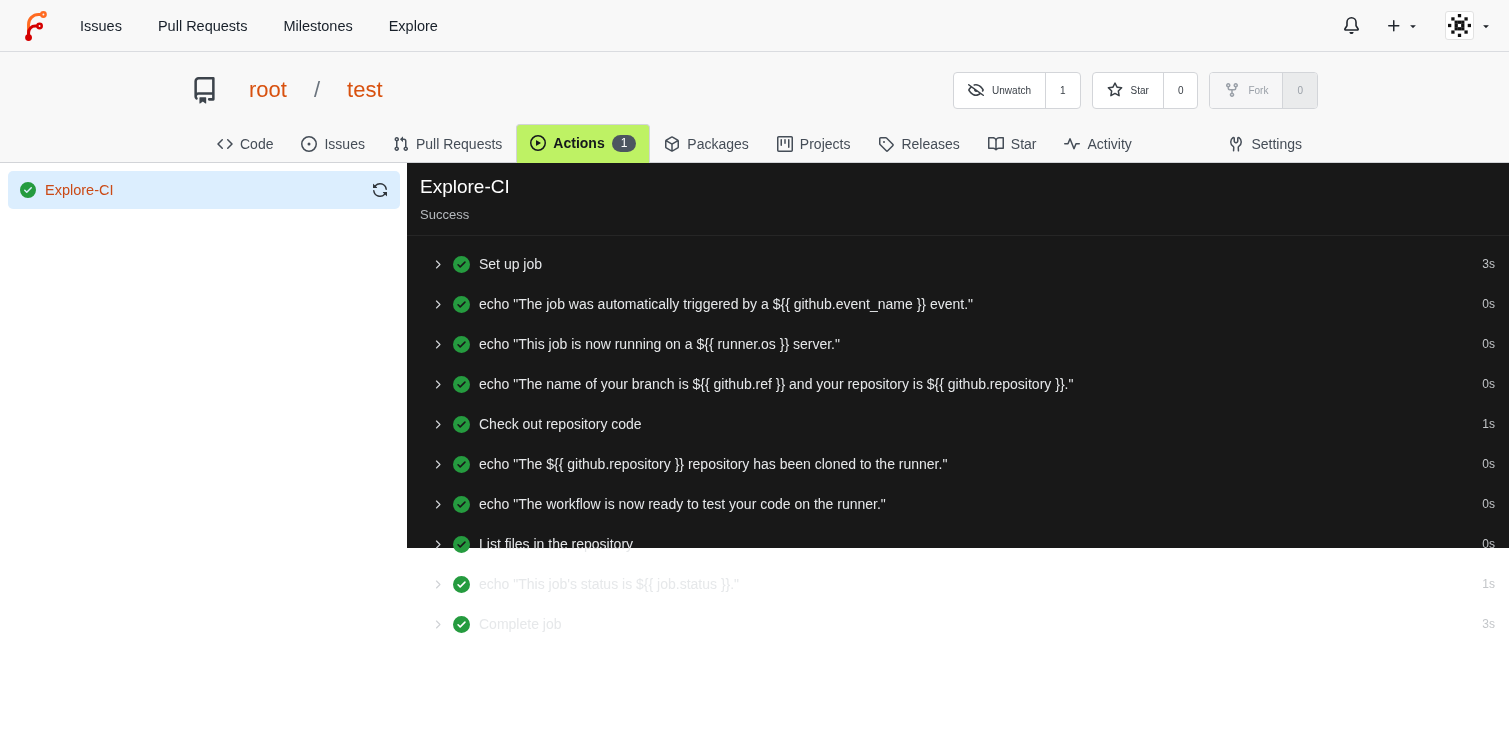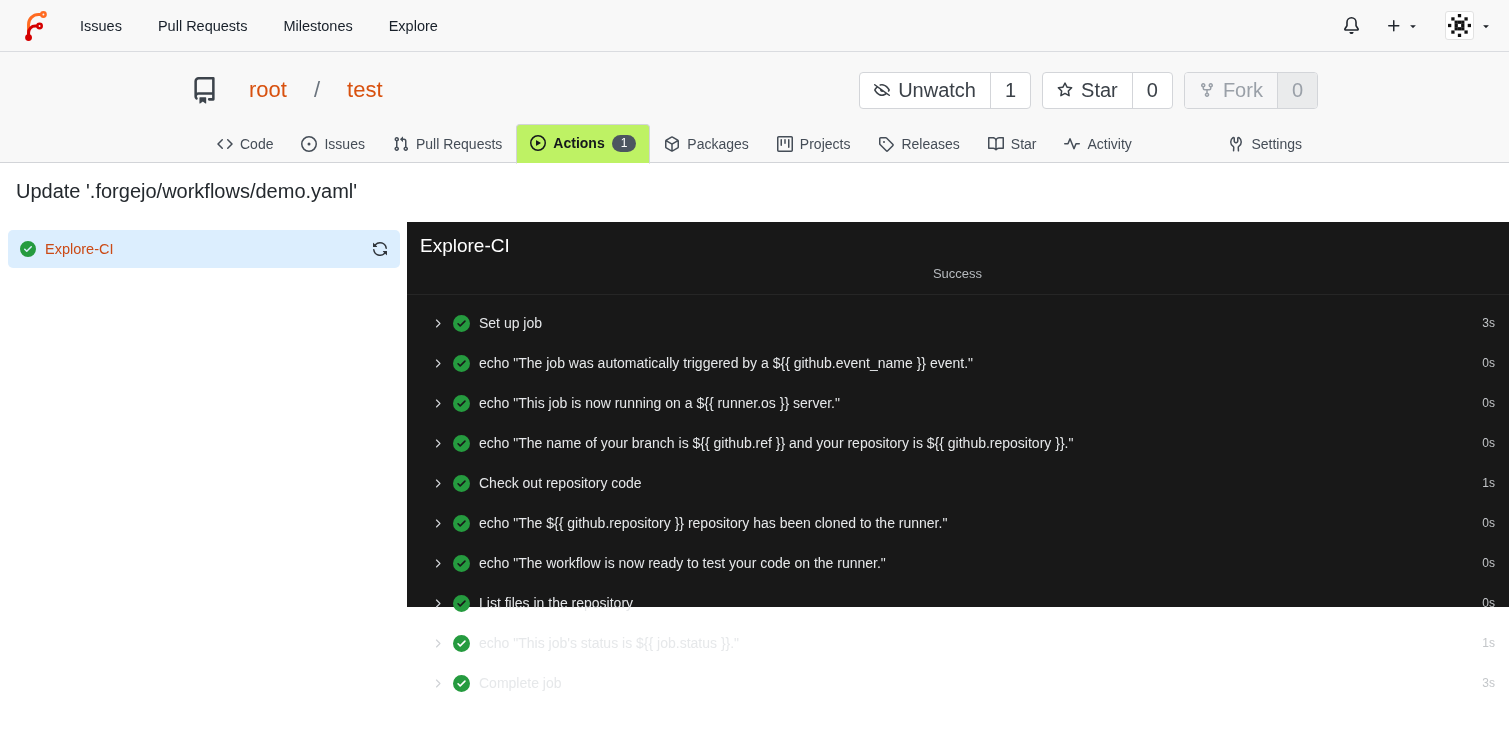--- a/index.html
+++ b/index.html
@@ -28,21 +28,21 @@
   .repo-header { height:111px; background:#f8f8f8; border-bottom:1px solid #d2d4d8; }
   .container { width:1127px; margin:0 auto; }
   .repo-title-row { display:flex; align-items:center; padding:17px 0 9px; height:68px;gap:21px; }
   .repo-icon { color:#3c434b; margin-right:10px; }
   .repo-link { font-size:22px; color:#d8510f; cursor:pointer; }
   .repo-sep { font-size:22px; color:#6a737d; margin:0 6px; }
   .repo-actions { margin-left:auto; display:flex; gap:11px; }
   .btn-group {
     display:flex; align-items:stretch; height:37px; background:#fff;
     border:1px solid #d3d5d9; border-radius:4px; overflow:hidden;
-    font-size:20px; color:#3b4148; cursor:pointer;
+    font-size:10px; color:#3b4148; cursor:pointer;
   }
   .btn-main { display:flex; align-items:center; gap:8px; padding:0 14px; }
   .btn-count { display:flex; align-items:center; padding:0 14px; border-left:1px solid #d3d5d9; }
   .btn-group.disabled { color:#9aa0a8; cursor:default; }
   .btn-group.disabled .btn-main { background:#f6f6f7; }
   .btn-group.disabled .btn-count { background:#eaebec; }
 
   
   .tab-bar { display:flex; align-items:flex-end; height:43px; padding-left:12px; }
   .tab {
@@ -69,21 +69,21 @@
   .job-item {
     height:38px; background:#dceefe; border-radius:5px;
     display:flex; align-items:center; gap:9px; padding:0 12px; cursor:pointer;
   }
   .job-label { font-size:14.5px; color:#cb4a16; }
   .job-sync { margin-left:auto; color:#30353b; cursor:pointer; }
 
   .run-panel { flex:1; background:#181818; color:#fff; display:flex; flex-direction:column; }
   .panel-header { padding:13px 14px 13px 13px; border-bottom:1px solid #262626; }
   .panel-title { font-size:19px; font-weight:normal; color:#ffffff; margin:0; }
-  .panel-status { margin-top:9px; font-size:13px; color:#b6babe;text-align:center; }
+  .panel-status { margin-top:9px; font-size:13px; color:#b6babe; }
   .steps { padding:8px 0 0; }
   .step {
     height:40px; display:flex; align-items:center; gap:9px;
     padding:0 14px 0 24px; font-size:14px; color:#e6e8ea; cursor:pointer;
   }
   .step-chevron { color:#d0d3d6; }
   .step-check { color:#259b3f; }
   .step-name { white-space:nowrap; overflow:hidden; text-overflow:ellipsis; }
   .step-duration { margin-left:auto; font-size:12px; color:#c3c6c9; }
   .green { color:#259b3f; }
@@ -322,23 +322,20 @@
         <svg class="ic" width="16" height="16">
             <use href="#sy-tools"></use>
           </svg>
         <span>Settings</span>
       </span>
     </div>
   </div>
 </header>
 
 <main>
-  <div class="page-title-wrap">
-    <h1 class="page-title">Update '.forgejo/workflows/demo.yaml'</h1>
-  </div>
   <div class="run-layout">
     <aside class="jobs-sidebar">
       <div class="job-item">
         <svg class="ic green" width="16" height="16">
             <use href="#sy-check"></use>
           </svg>
         <span class="job-label">Explore-CI</span>
         <svg class="ic job-sync" width="16" height="16">
             <use href="#sy-sync"></use>
           </svg>

